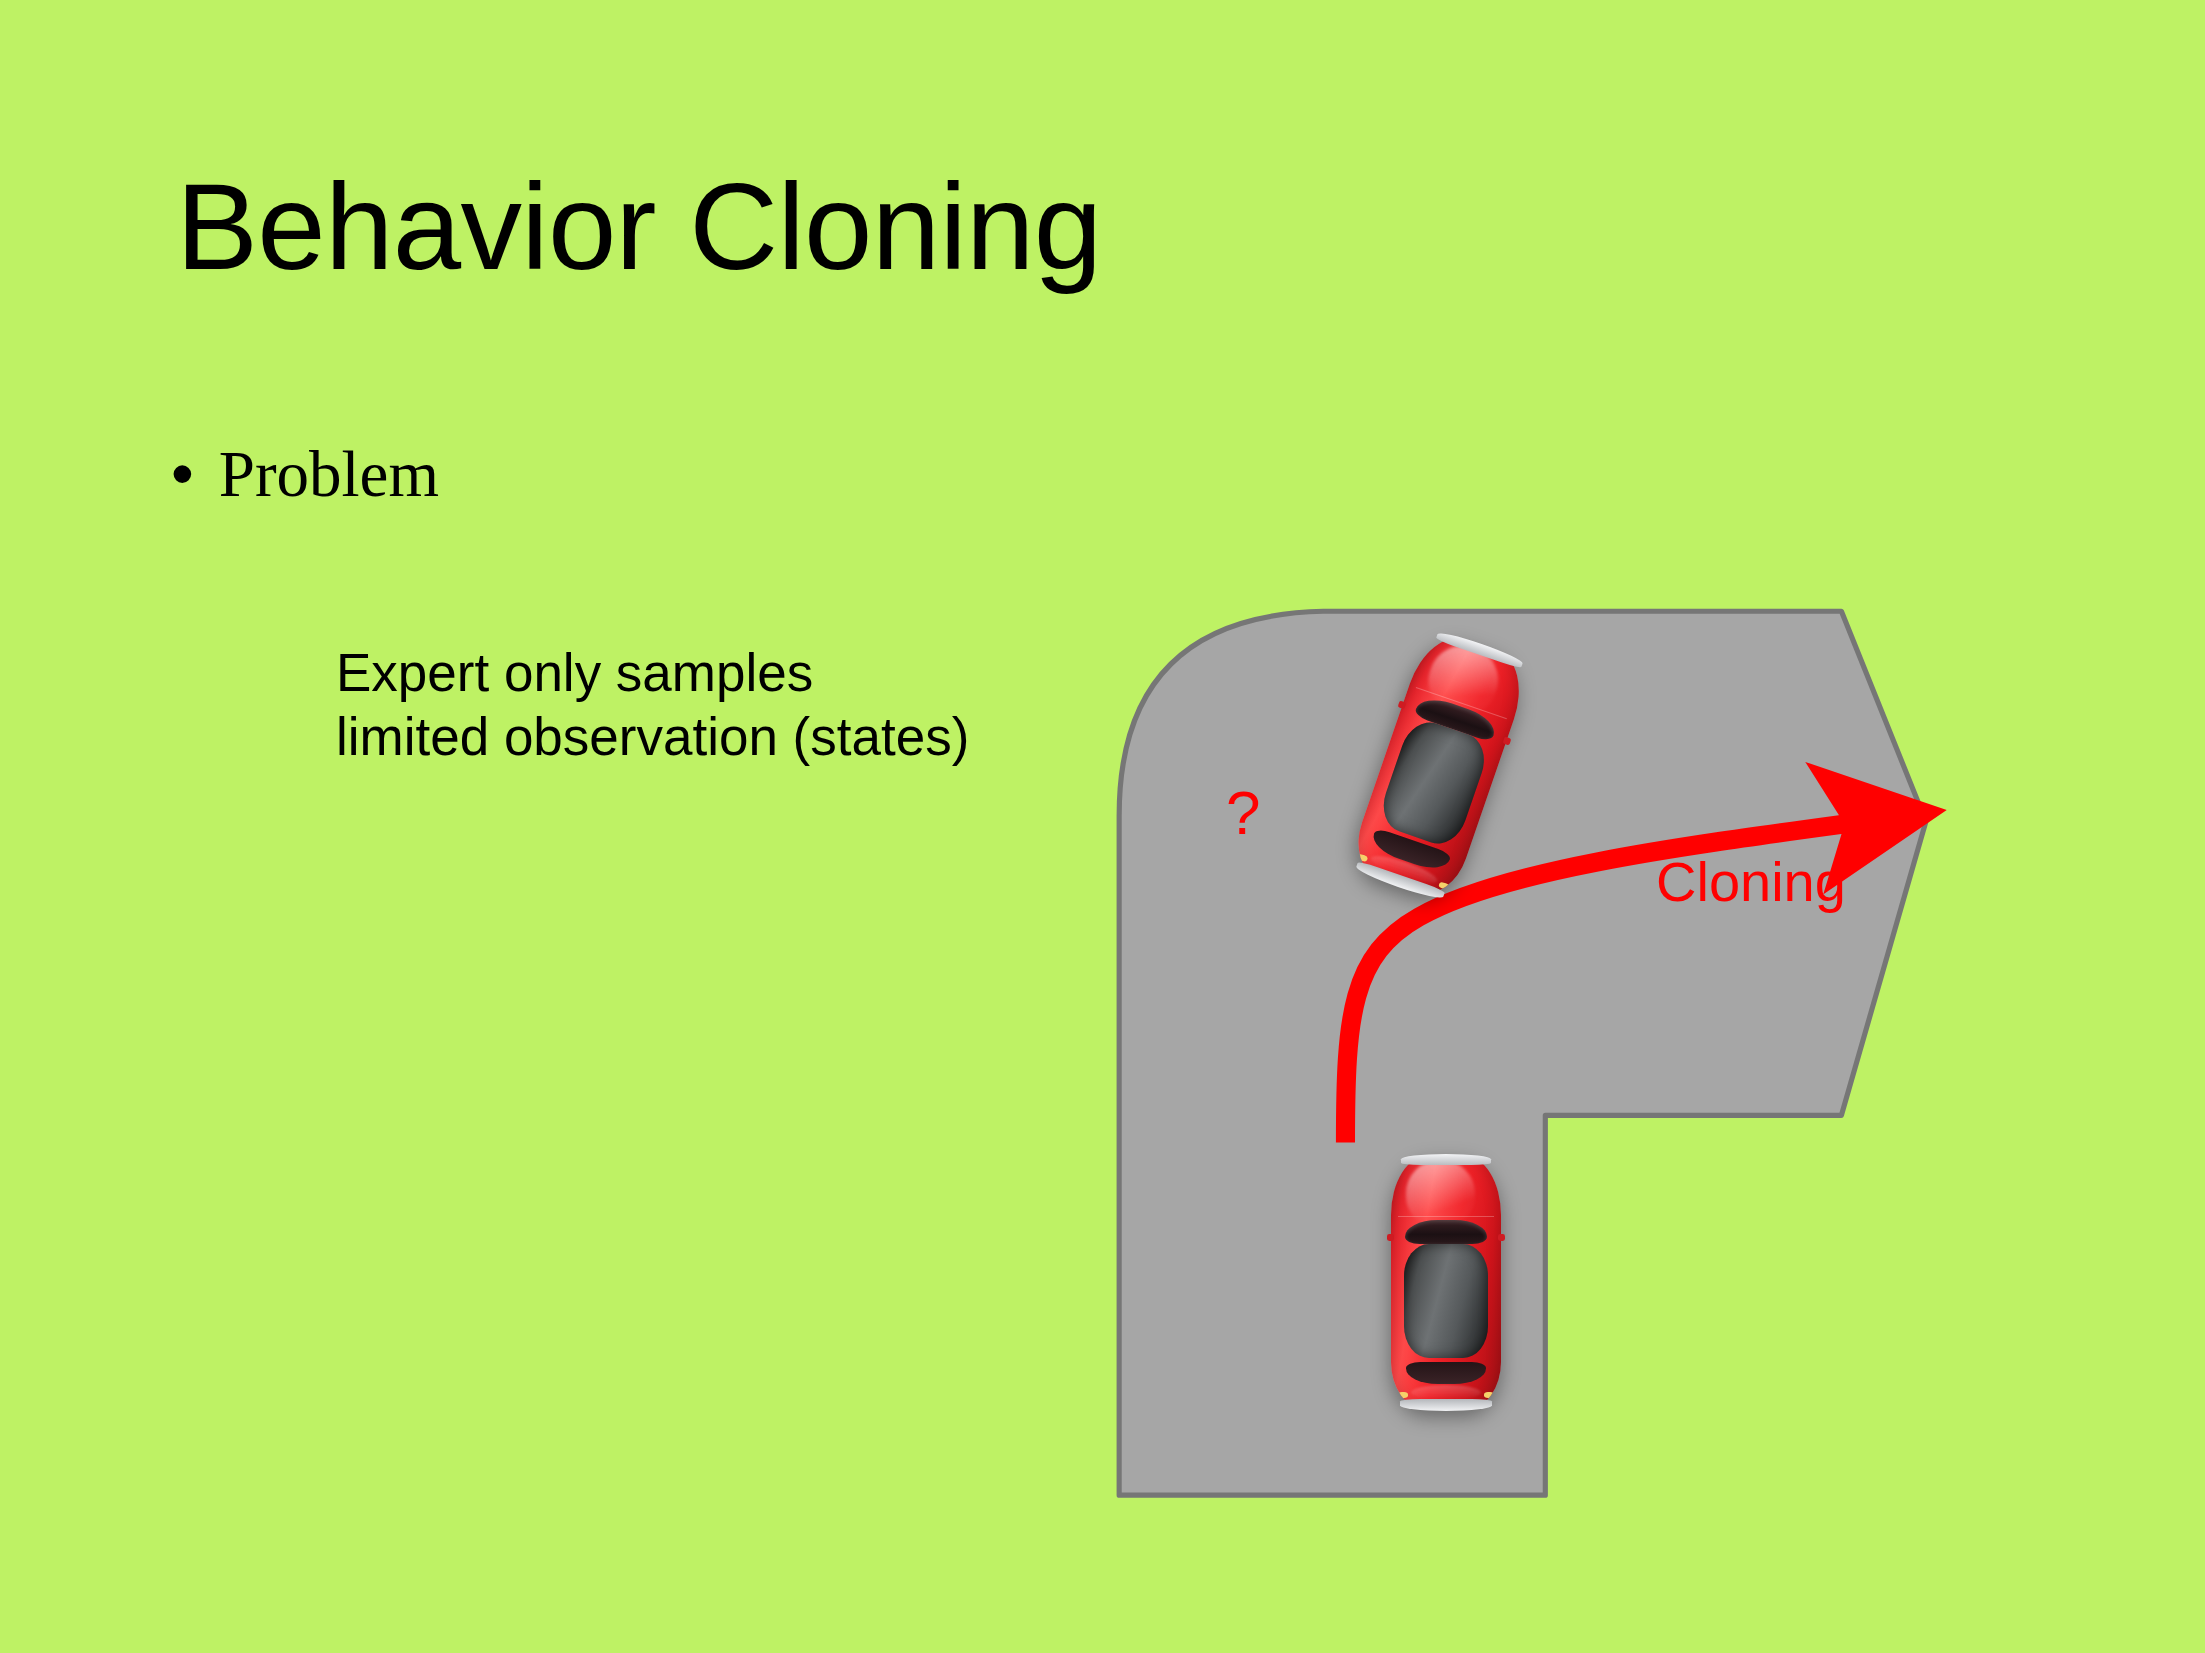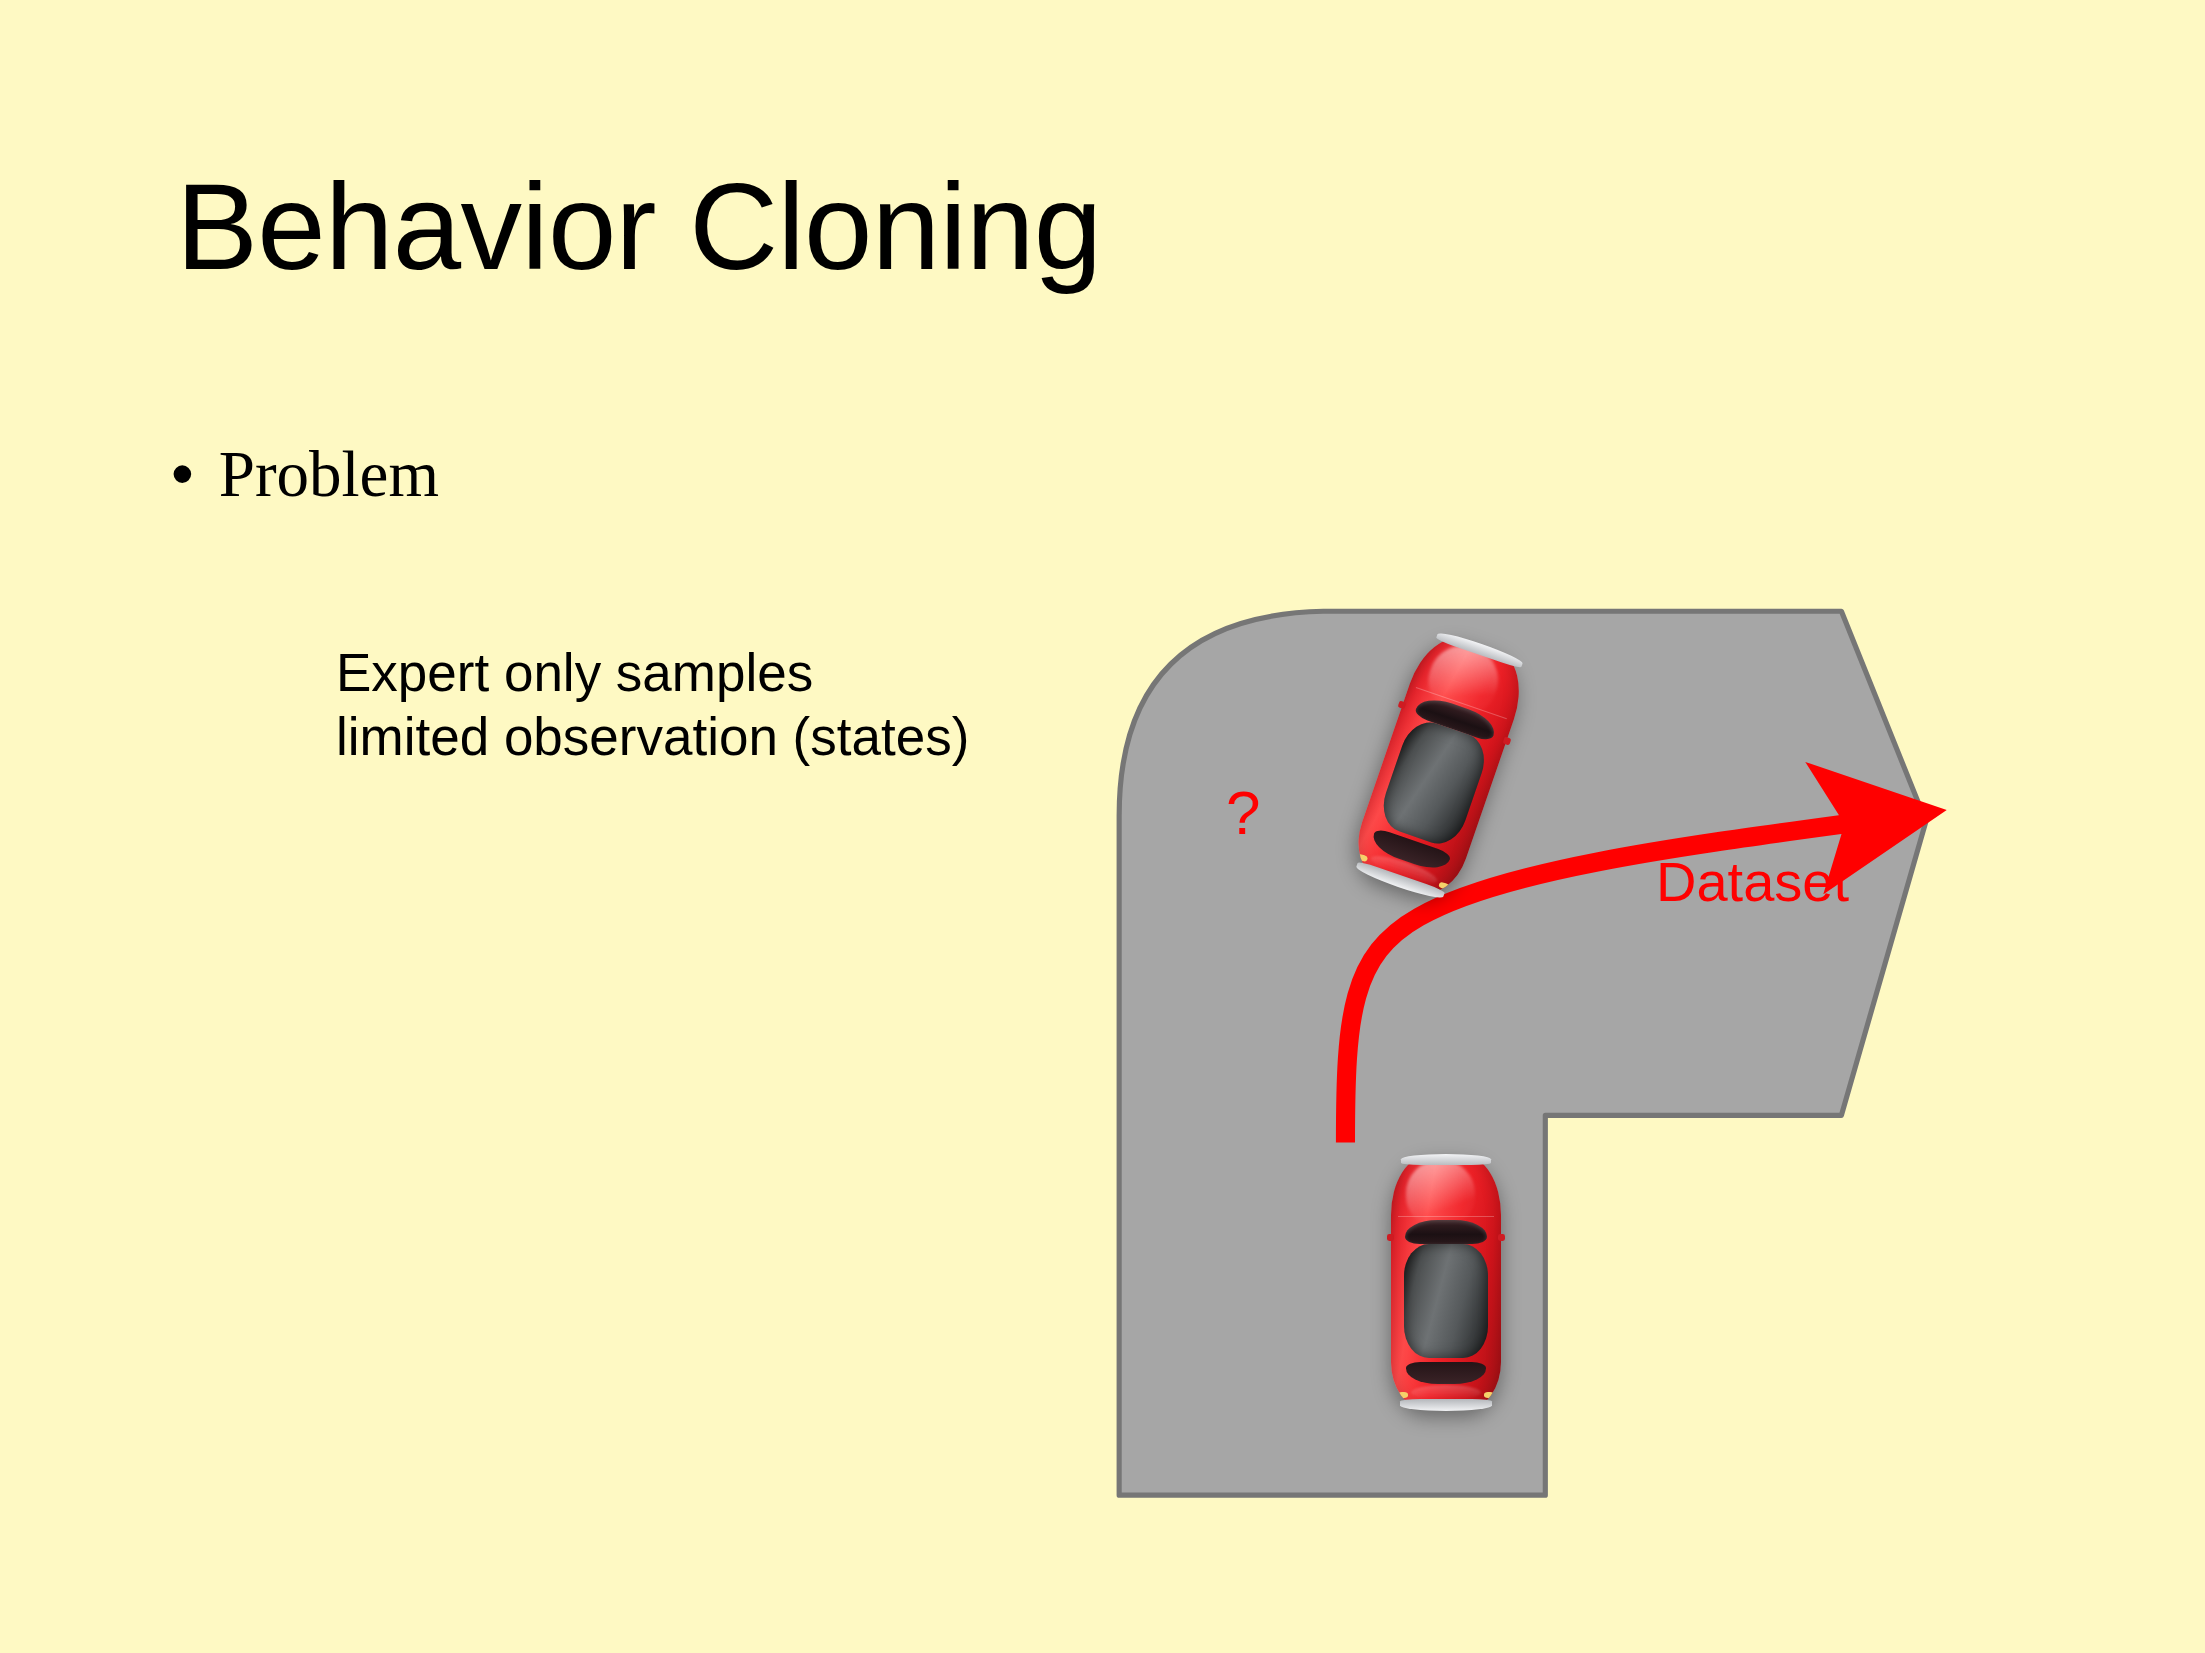--- a/index.html
+++ b/index.html
@@ -5,21 +5,21 @@
 <style>
   html, body {
     margin: 0;
     padding: 0;
     background: #ffffff;
   }
   #slide {
     position: relative;
     width: 2205px;
     height: 1654px;
-    background: #fef9c3;
+    background: #bef264;
     overflow: hidden;
     font-family: "Liberation Sans", sans-serif;
     color: #000000;
   }
 
   
   #slide-title {
     position: absolute;
     left: 176px;
     top: 165px;
@@ -303,17 +303,17 @@
         <div class="car-light rr"></div>
       </div>
       <div class="car-bumper-front"></div>
       <div class="car-bumper-rear"></div>
       <div class="car-mirror ml"></div>
       <div class="car-mirror mr"></div>
     </div>
 
     <div id="question-mark">?</div>
 
-    <div id="expert-label">Dataset</div>
+    <div id="expert-label">Cloning</div>
   </div>
 
 </div>
 
 
 </body></html>

